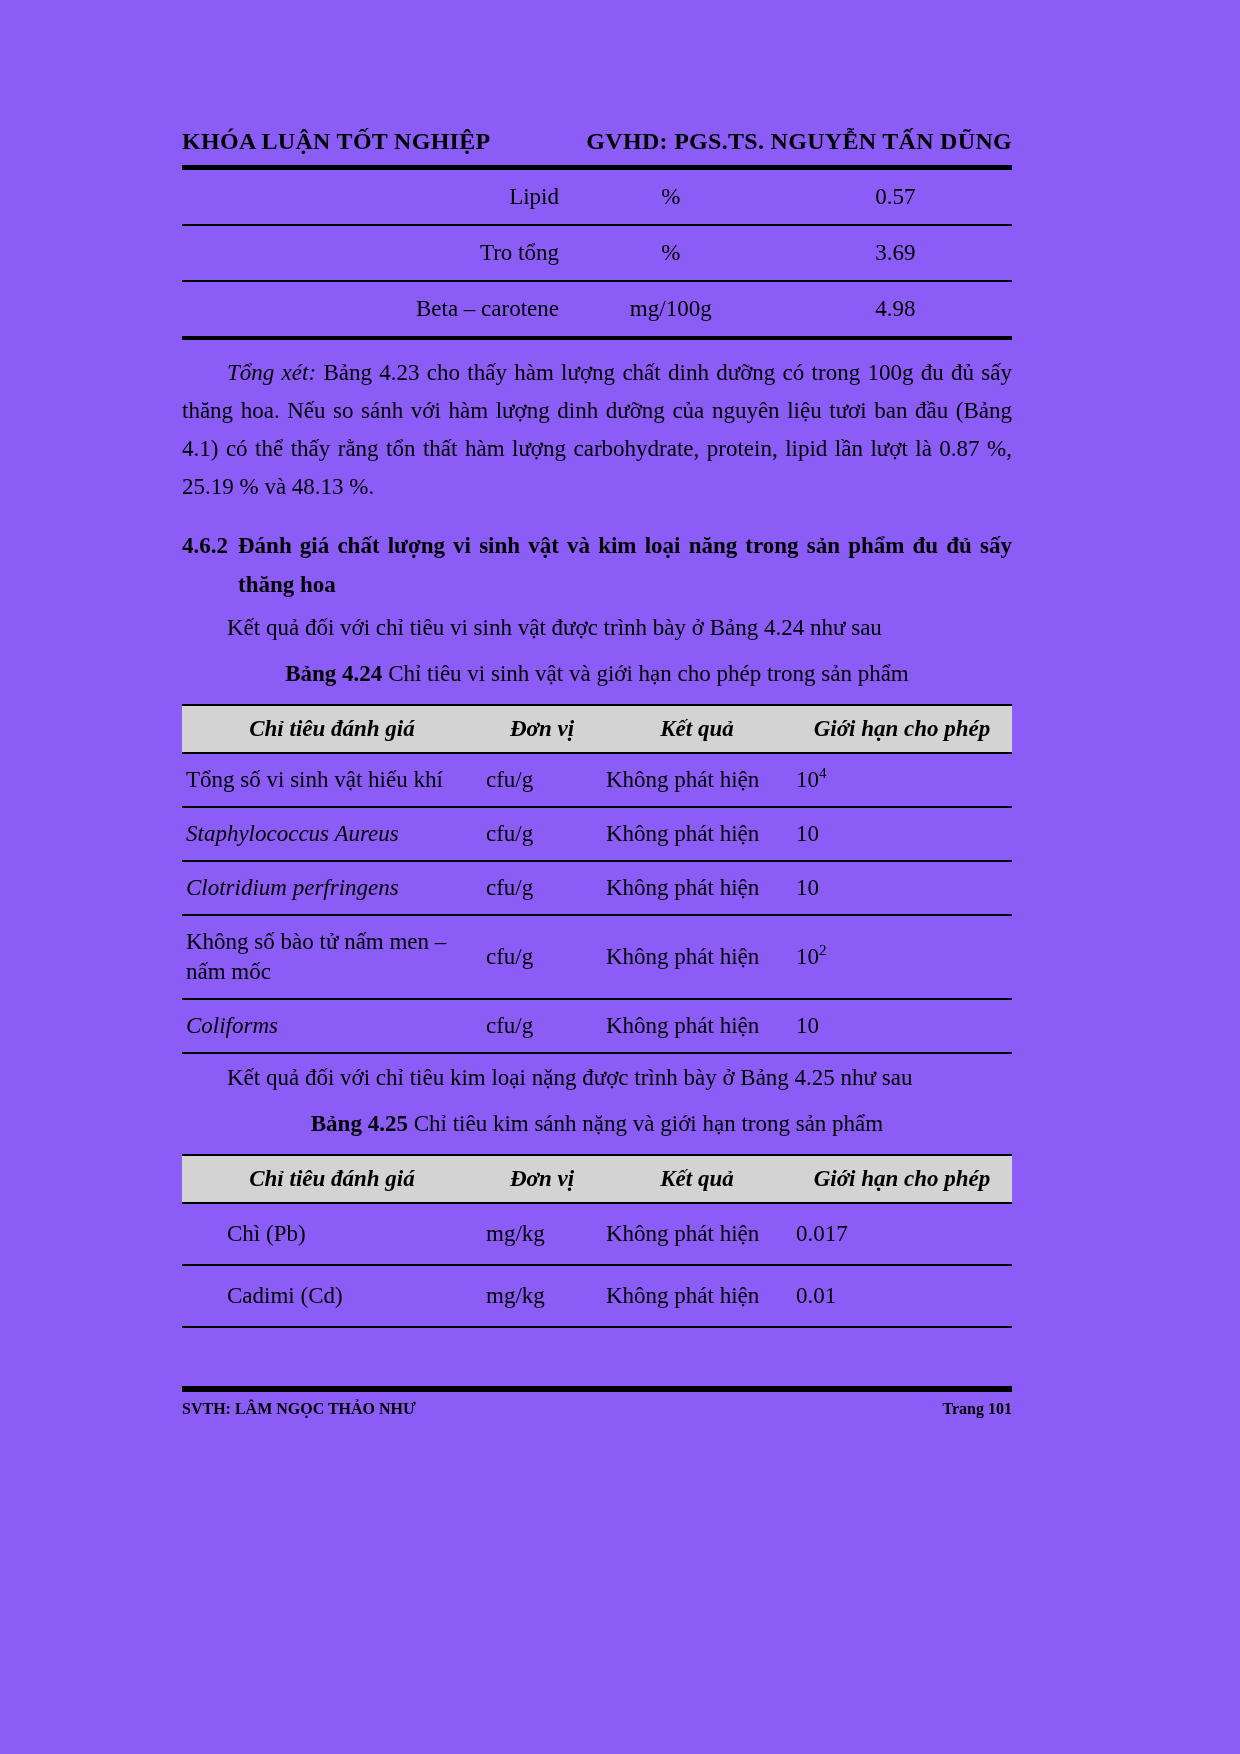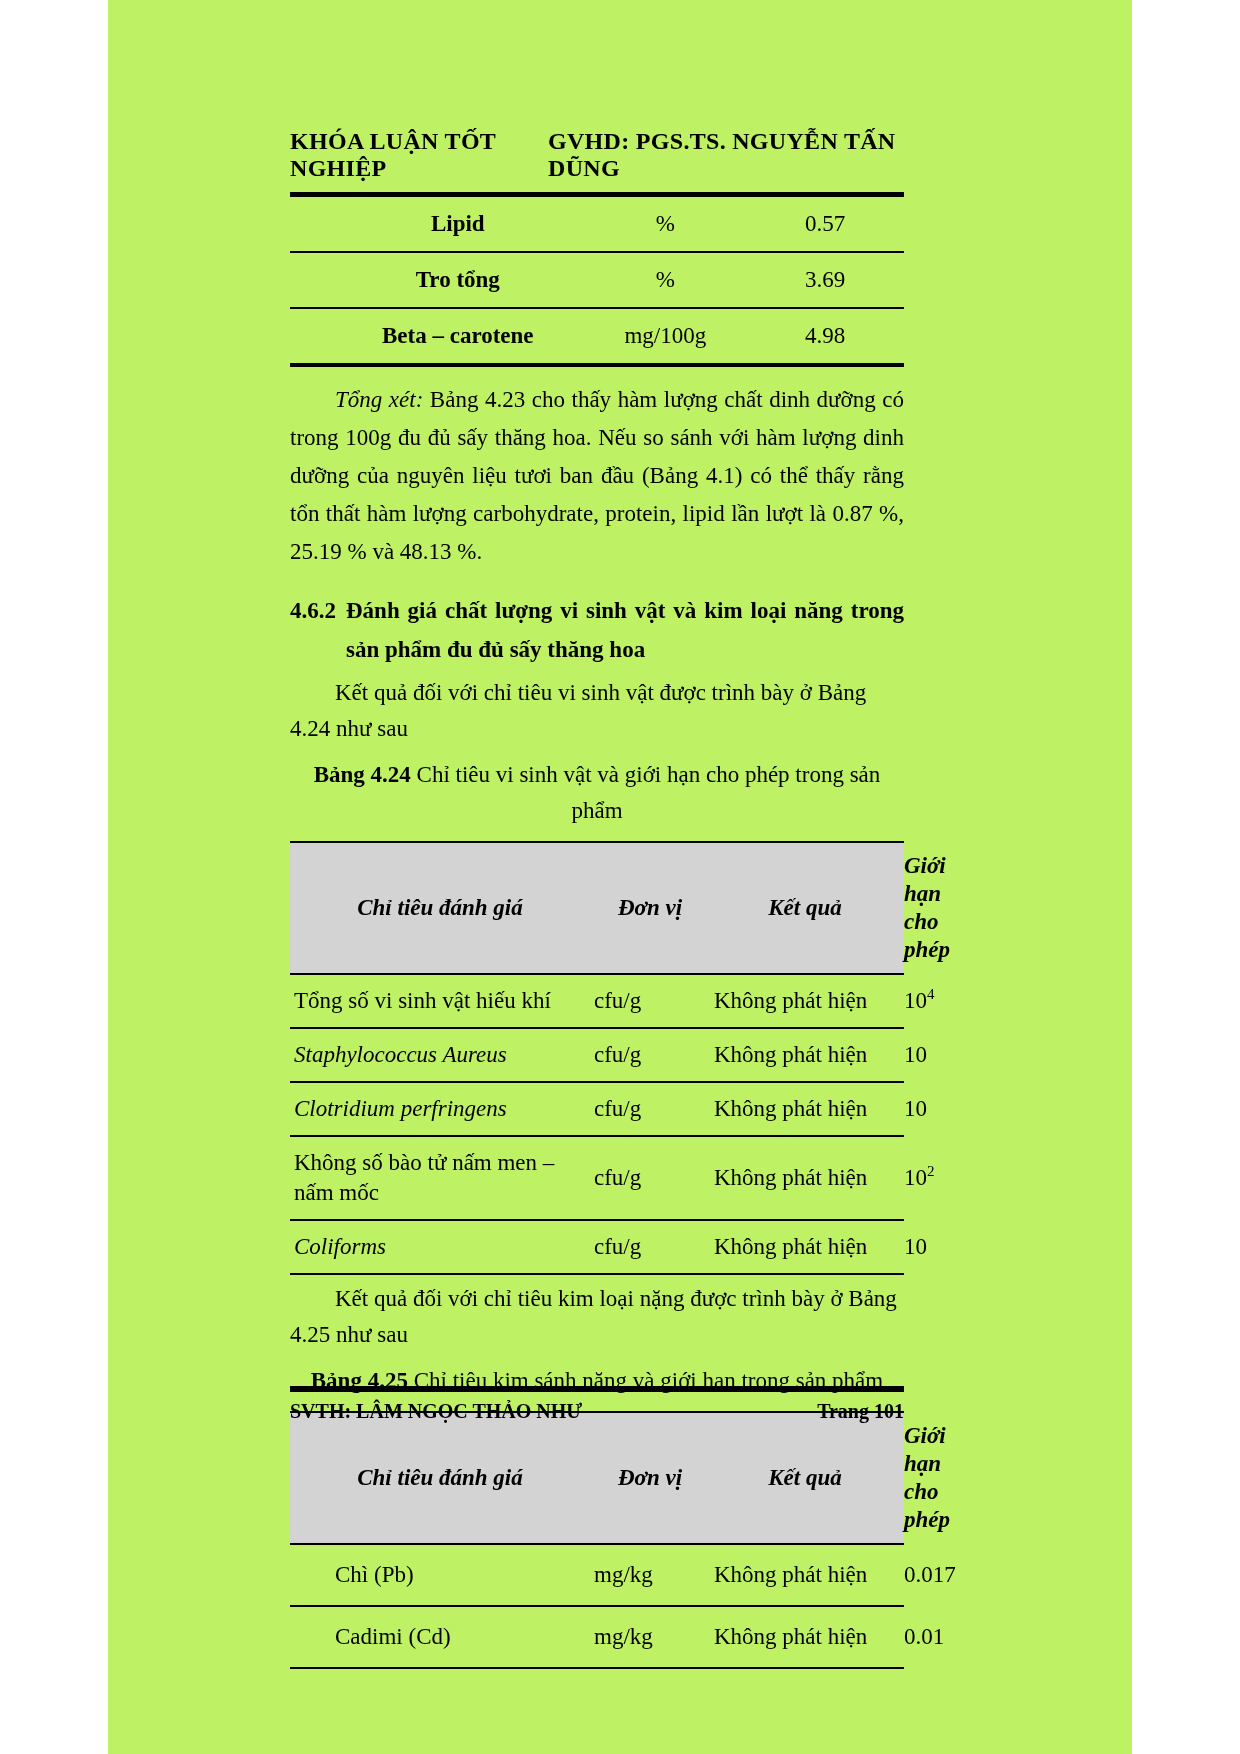--- a/index.html
+++ b/index.html
@@ -1,21 +1,21 @@
 <!DOCTYPE html>
 <html><head>
 <meta charset="utf-8">
 <style>
   html, body { margin: 0; padding: 0; background: #ffffff; }
   .page {
     position: relative;
-    width: 1024px;
+    width: 1240px;
     height: 1754px;
     margin: 0 auto;
-    background: #bef264;
+    background: #8b5cf6;
     font-family: "Liberation Serif", serif;
     color: #000000;
     font-size: 23px;
     overflow: hidden;
   }
   .content { padding: 128px 228px 0 182px; }
 
   .doc-header {
     display: flex;
     justify-content: space-between;
@@ -25,21 +25,21 @@
     margin-bottom: 10px;
   }
   .rule { height: 5px; background: #000; }
 
   table { width: 100%; border-collapse: collapse; table-layout: fixed; }
 
   
   .nutrient-table td { padding: 12px 4px; line-height: 30px; }
   .nutrient-table tr { border-bottom: 2px solid #000; }
   .nutrient-table tr:last-child { border-bottom: 4px solid #000; }
-  .nutrient-table .c-name { width: 40%; text-align: center; padding-left: 45px; font-weight: bold; }
+  .nutrient-table .c-name { width: 40%; text-align: right; padding-left: 45px; }
   .nutrient-table .c-unit { width: 25%; text-align: center; }
   .nutrient-table .c-val  { text-align: center; }
 
   .remark {
     margin: 14px 0 0 0;
     text-align: justify;
     text-indent: 45px;
     line-height: 38px;
   }
   .remark-label { font-style: italic; }
@@ -80,21 +80,21 @@
 
   .metal-table td { padding: 15px 4px; }
   .metal-table td.c-name { padding-left: 45px; }
 
   .doc-footer { position: absolute; left: 182px; right: 228px; top: 1386px; }
   .footer-rule { height: 6px; }
   .footer-text {
     display: flex;
     justify-content: space-between;
     font-weight: bold;
-    font-size: 20px;
+    font-size: 16px;
     margin-top: 8px;
   }
 </style>
 </head>
 <body>
 
 <div class="page">
   <div class="content">
 
     <div class="doc-header">

